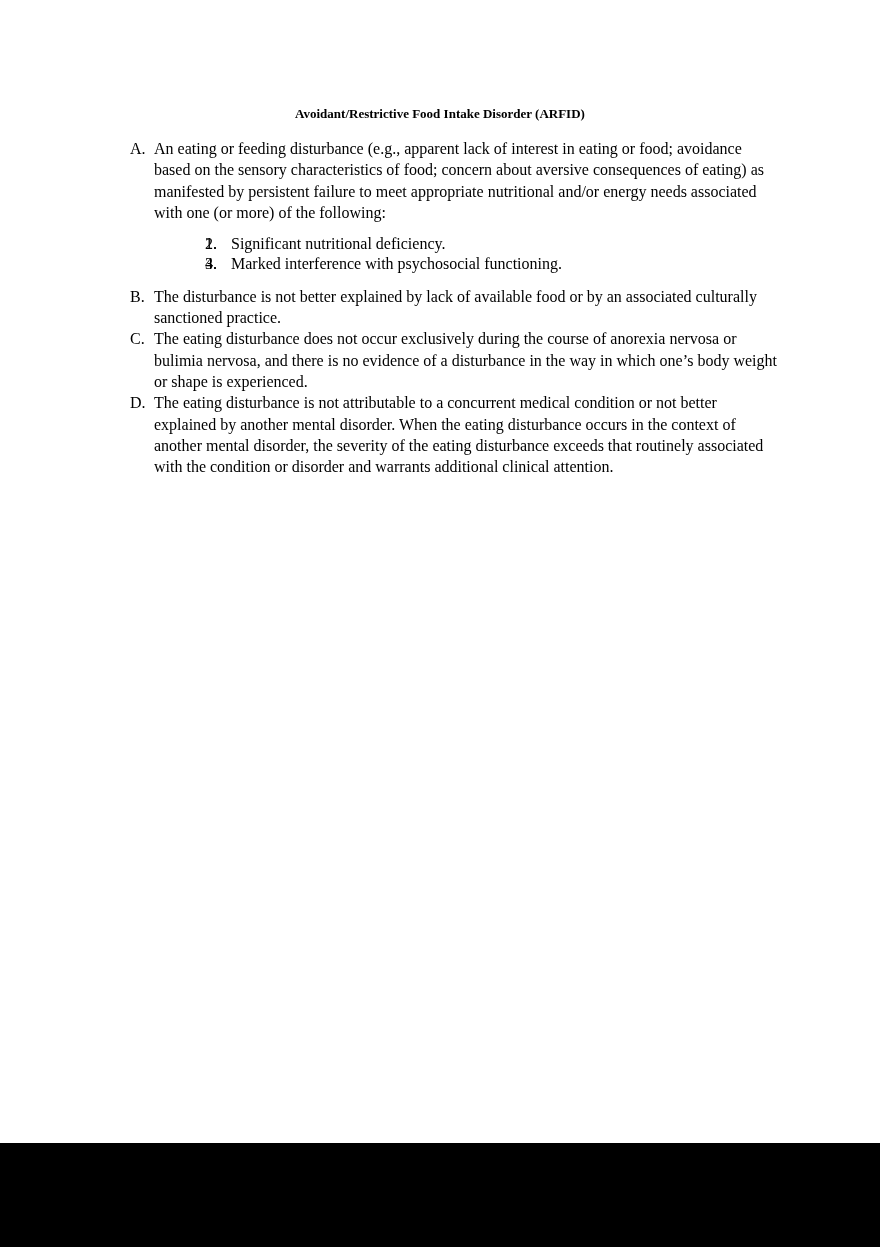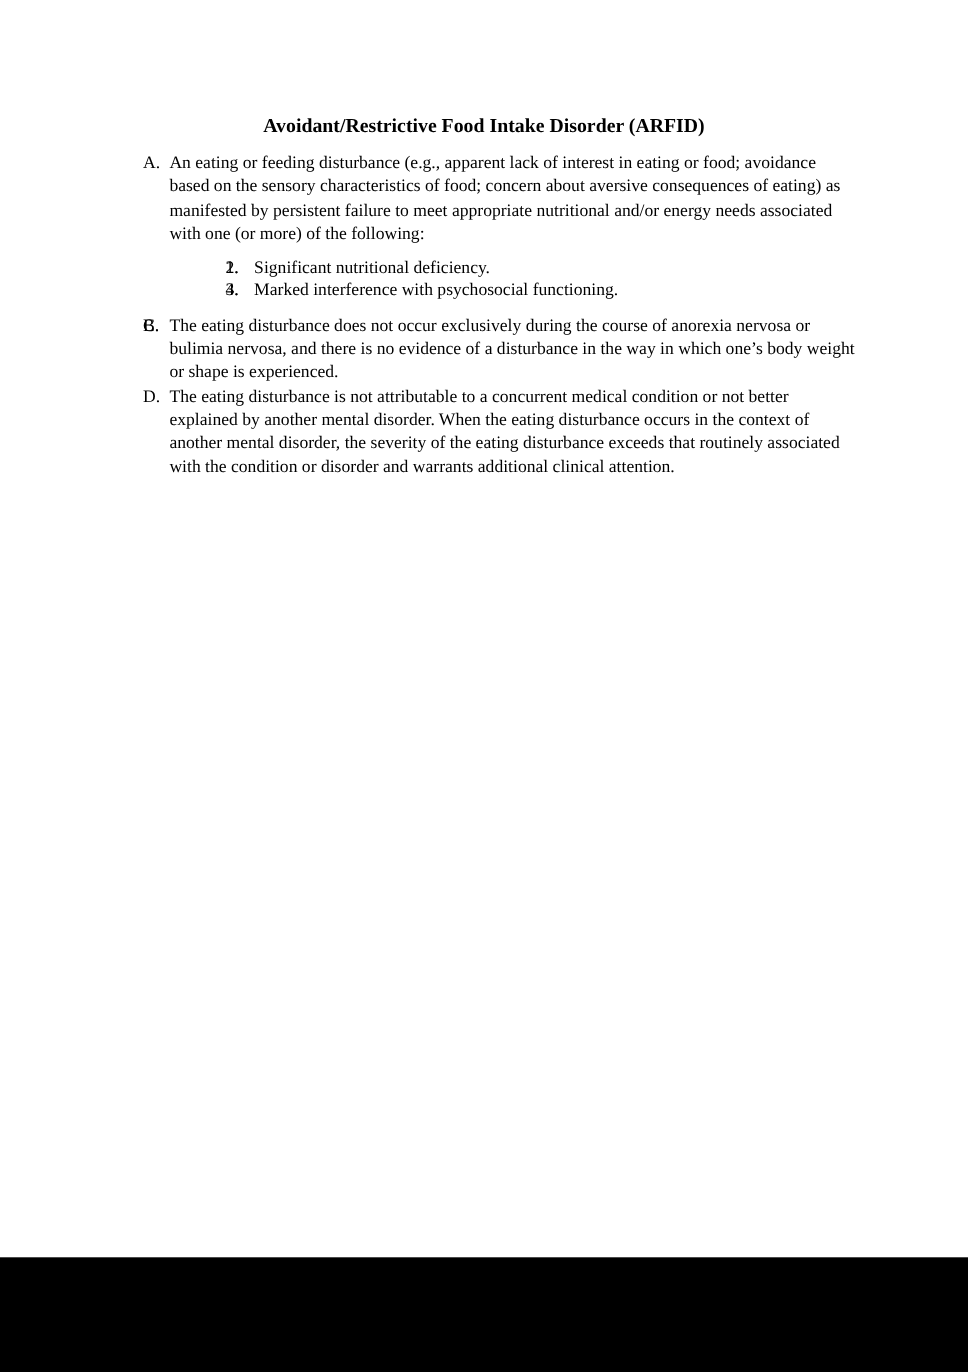--- a/index.html
+++ b/index.html
@@ -15,21 +15,21 @@
     height: 1247px;
     background: #ffffff;
     color: #000000;
     font-family: "Liberation Serif", "DejaVu Serif", serif;
     font-size: 16px;
   }
   .doc-title {
     padding-top: 103px;
     text-align: center;
     font-weight: bold;
-    font-size: 18px;
+    font-size: 13px;
     line-height: 22px;
     margin-bottom: 13px;
   }
   .criteria {
     margin-left: 130px;
     width: 648px;
   }
   .criterion {
     position: relative;
     padding-left: 24px;
@@ -90,20 +90,21 @@
         </div>
         <div class="subitem">
           <span class="subitem-label">4.</span>
           <span>Marked interference with psychosocial functioning.</span>
         </div>
       </div>
     </div>
 
     <div class="criterion">
       <span class="criterion-label">B.</span>
+      <span>The disturbance is not better explained by lack of available food or by an associated culturally sanctioned practice.</span>
     </div>
 
     <div class="criterion">
       <span class="criterion-label">C.</span>
       <span>The eating disturbance does not occur exclusively during the course of anorexia nervosa or bulimia nervosa, and there is no evidence of a disturbance in the way in which one’s body weight or shape is experienced.</span>
     </div>
 
     <div class="criterion">
       <span class="criterion-label">D.</span>
       <span>The eating disturbance is not attributable to a concurrent medical condition or not better explained by another mental disorder. When the eating disturbance occurs in the context of another mental disorder, the severity of the eating disturbance exceeds that routinely associated with the condition or disorder and warrants additional clinical attention.</span>

